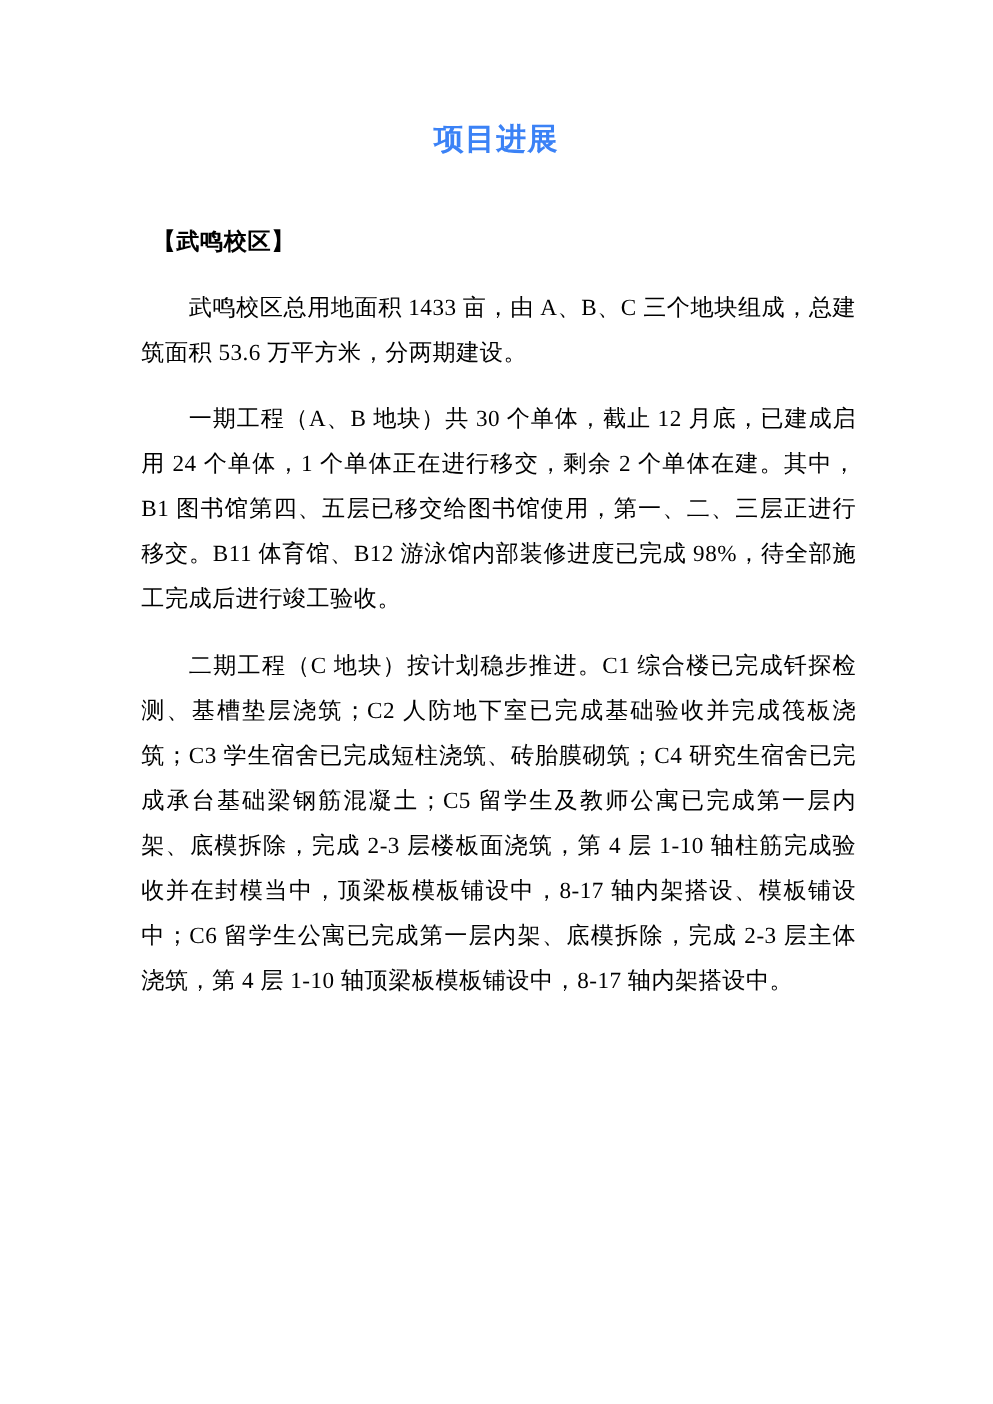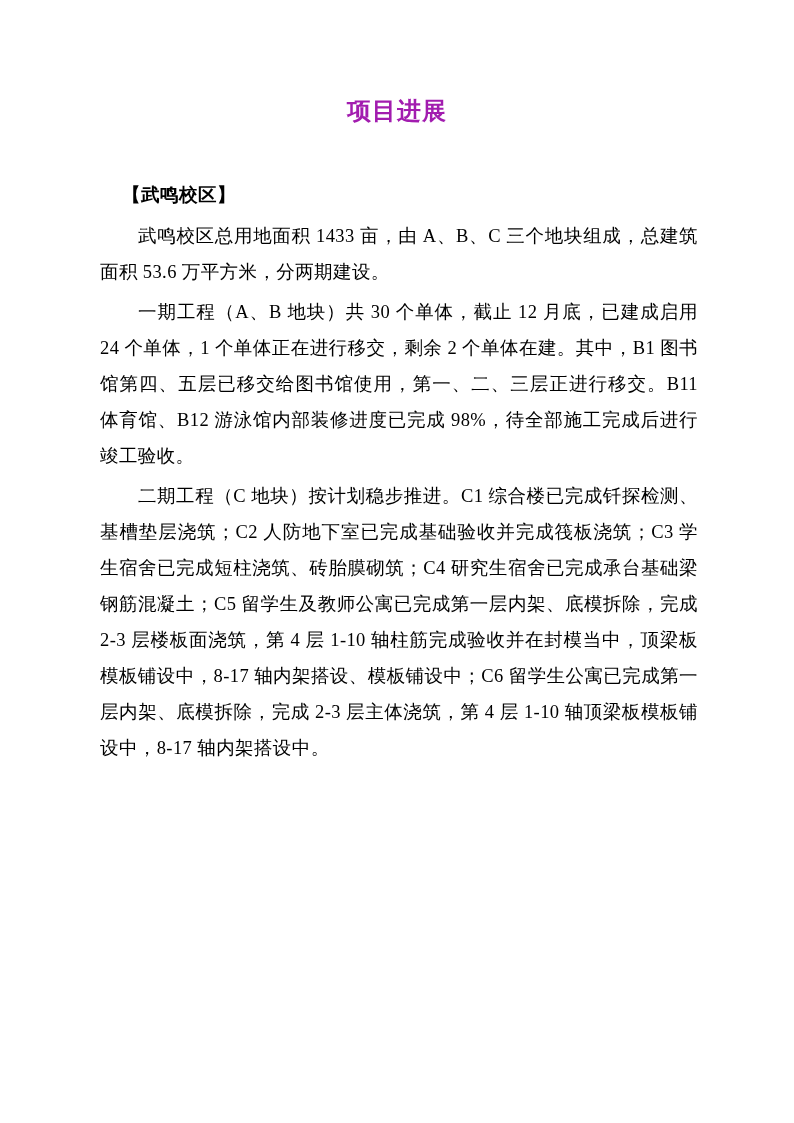--- a/index.html
+++ b/index.html
@@ -27,43 +27,43 @@
   .doc-title {
     position: absolute;
     top: 95px;
     left: 0;
     width: 794px;
     text-align: center;
     font-family: "Liberation Sans", "DejaVu Sans", sans-serif;
     font-weight: bold;
     font-size: 24px;
     letter-spacing: 1px;
-    color: #a21caf;
+    color: #3b82f6;
   }
   .content {
     position: absolute;
     top: 178px;
     left: 96px;
     width: 606px;
   }
   .section-head {
-    font-family: Liberation Sans, sans-serif;
+    font-family: Liberation Mono, monospace;
     font-weight: bold;
     font-size: 18.5px;
     line-height: 34px;
     letter-spacing: 0.5px;
     margin: 0 0 6px 26px;
   }
   .para {
     font-size: 18.5px;
     line-height: 36px;
     text-align: justify;
     text-justify: inter-ideograph;
     text-indent: 38px;
-    margin: 4px;
+    margin: 17px;
     letter-spacing: 0.4px;
   }
   .page-number {
     position: absolute;
     top: 1040px;
     left: 0;
     width: 794px;
     text-align: center;
     font-size: 13px;
     font-family: "Liberation Serif", "DejaVu Serif", serif;

